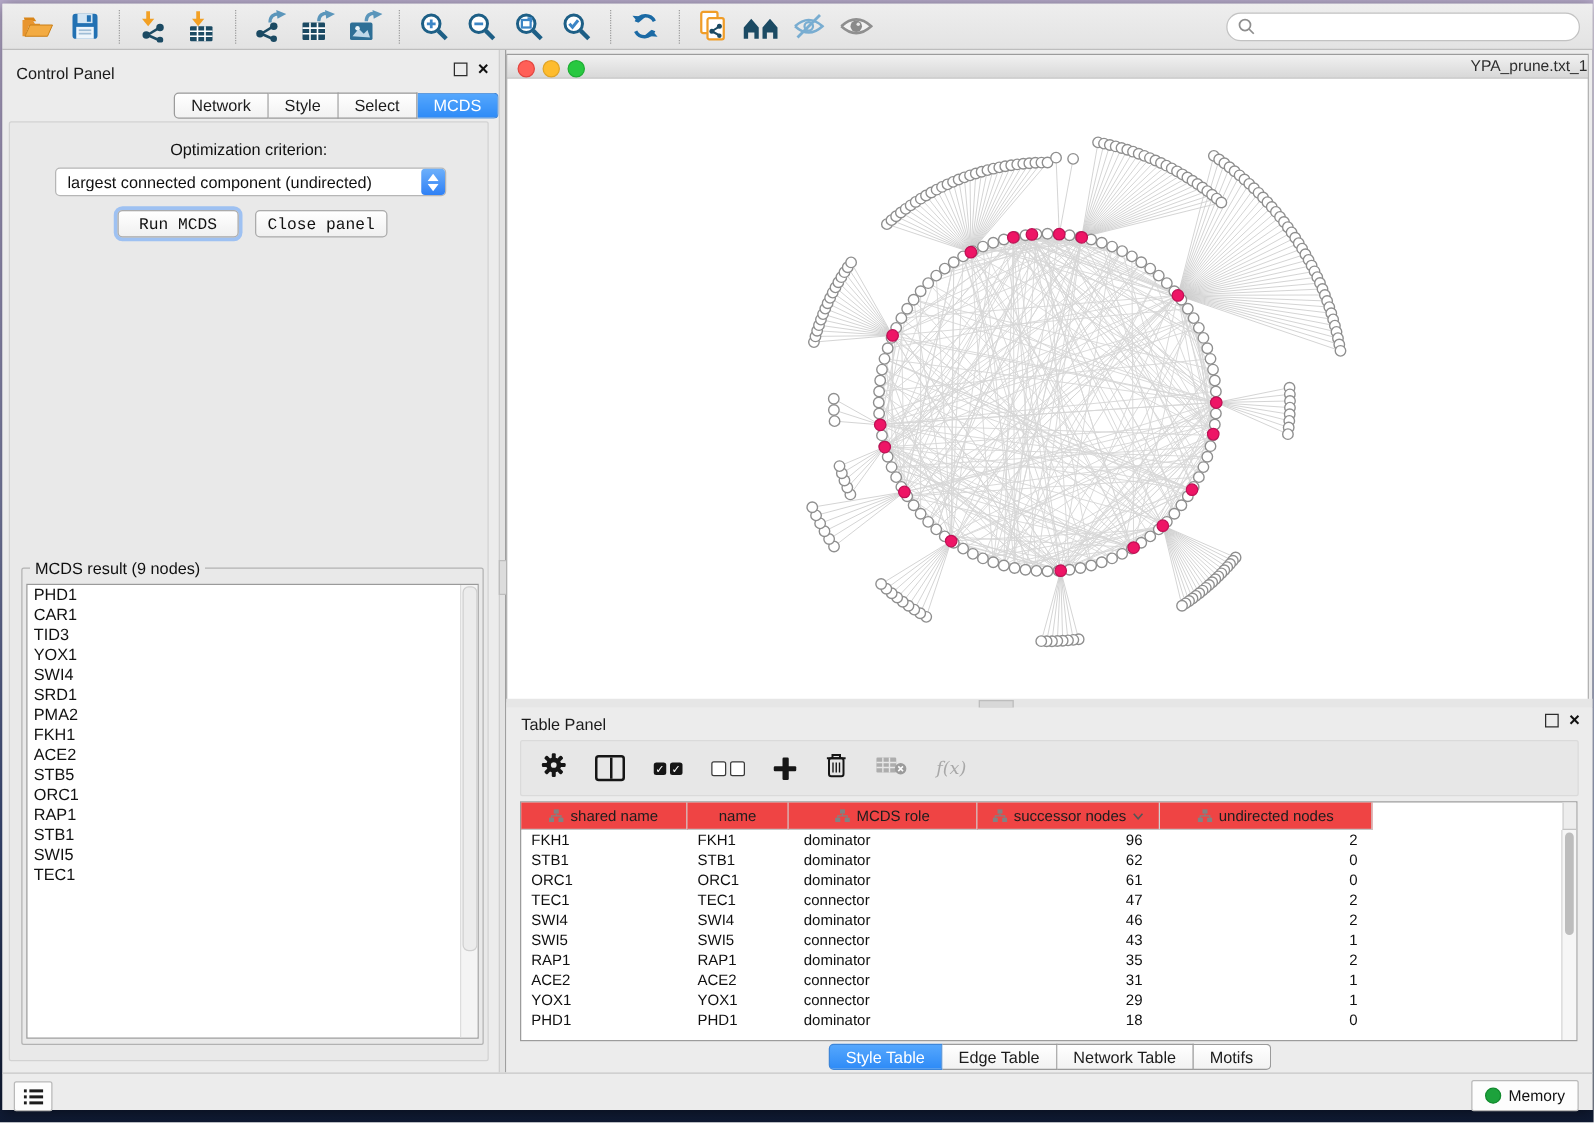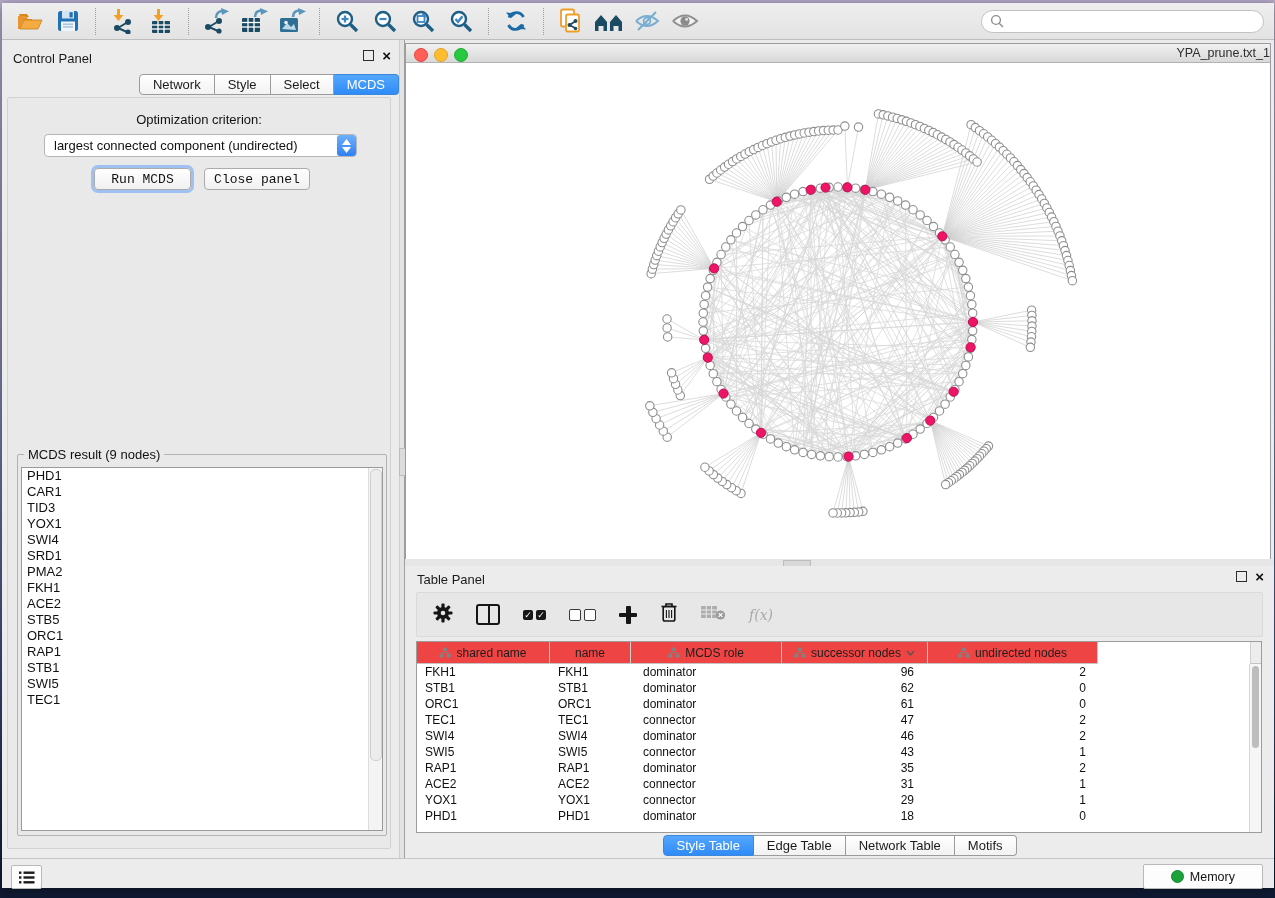--- a/index.html
+++ b/index.html
@@ -90,21 +90,21 @@
   .c0{width:133px;padding-left:8px}.c1{width:81px;padding-left:8px}.c2{width:151px;padding-left:12px}
   .c3{width:146px;text-align:right;padding-right:14px}.c4{width:170px;text-align:right;padding-right:12px}
   #nt-scroll{position:absolute;right:0;top:22px;bottom:0;width:11px;background:#f6f6f6;border-left:1px solid #d6d6d6}
   #nt-thumb{position:absolute;left:1.5px;top:2px;width:7px;height:82px;background:#bdbdbd;border-radius:4px}
   #nt-corner{position:absolute;right:0;top:0;width:11px;height:22px;background:#ededed;border-left:1px solid #cfcfcf;border-bottom:1px solid #c4c4c4;box-sizing:border-box}
   #tp-tabs{position:absolute;left:0;top:269px;width:100%;display:flex;justify-content:center}
 
   
   #status-bar{position:absolute;left:0;top:855px;width:100%;height:30px;background:#ececec;border-top:1px solid #c6c6c6;box-sizing:border-box}
   #list-btn{position:absolute;left:9px;top:6px;width:29px;height:22px;background:#fdfdfd;border:1px solid #b9b9b9;border-radius:2px;display:flex;align-items:center;justify-content:center}
-  #memory-btn{position:absolute;right:11px;top:5px;height:23px;padding:0 27px;background:#fdfdfd;border:1px solid #b9b9b9;border-radius:2px;
+  #memory-btn{position:absolute;right:11px;top:5px;height:23px;padding:0 10px;background:#fdfdfd;border:1px solid #b9b9b9;border-radius:2px;
     display:flex;align-items:center;gap:6px;font-size:12.5px;color:#111}
   #memory-dot{width:11px;height:11px;border-radius:50%;background:#1ca23c;border:1px solid #128a2e}
 </style>
 </head>
 <body>
 
 <div id="stage">
 <div id="app">
 
   <div id="toolbar">

